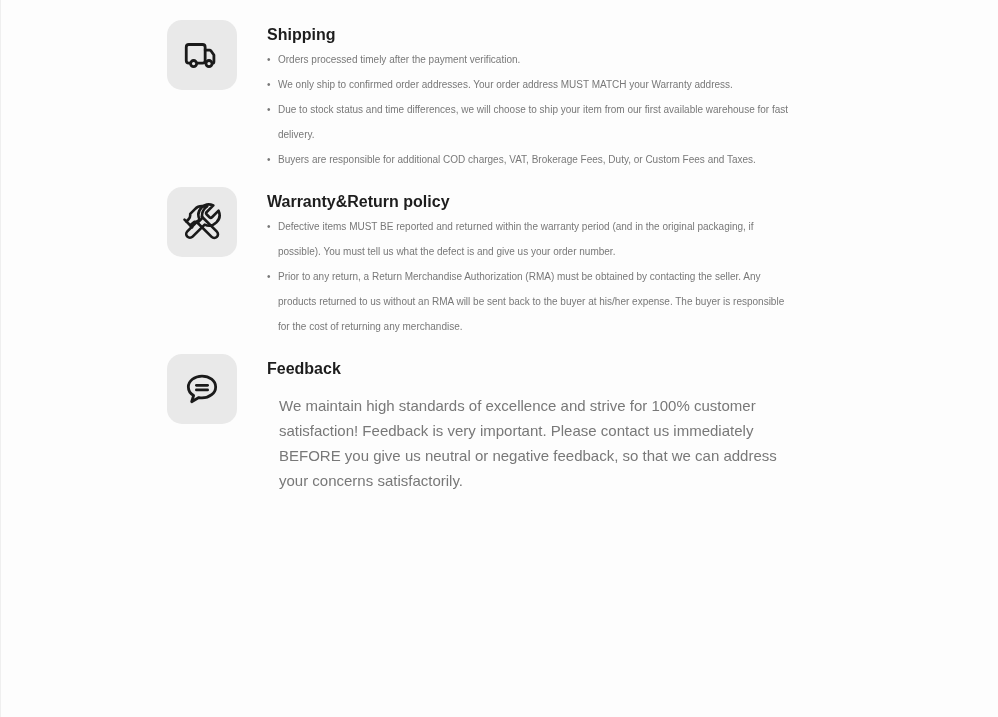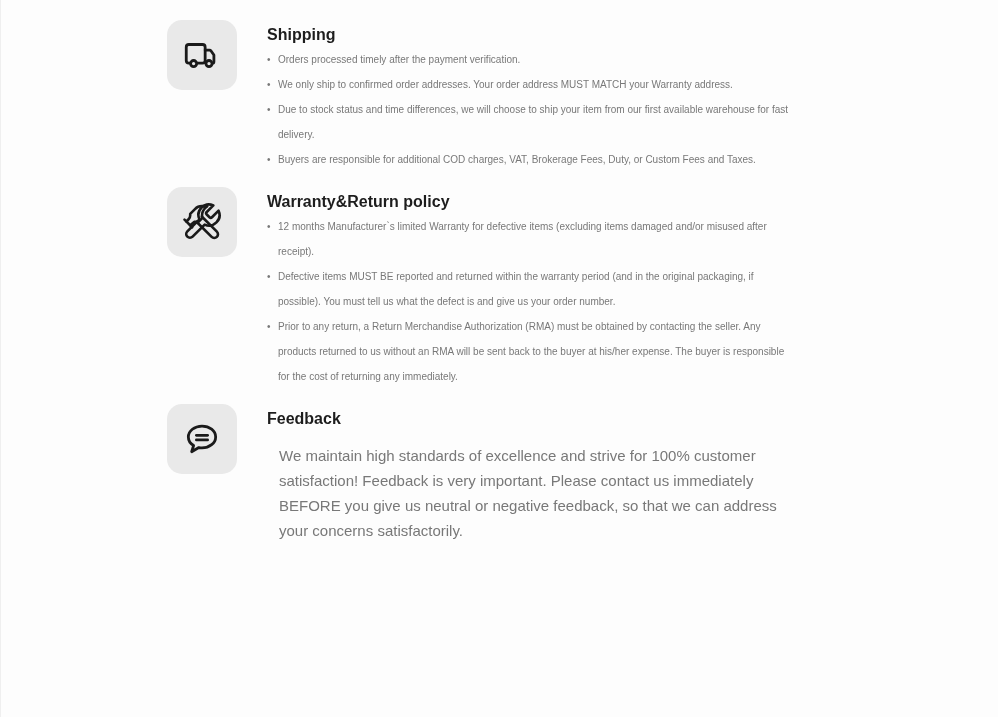--- a/index.html
+++ b/index.html
@@ -119,23 +119,22 @@
                 <path d="M17.64 15 22 10.64"></path>
                 <path d="m20.91 11.7-1.25-1.25c-.6-.6-.93-1.4-.93-2.25v-.86L16.01 4.6a5.56 5.56 0 0 0-3.94-1.64H9l.92.82A6.18 6.18 0 0 1 12 8.4v1.56l2 2h2.47l2.26 1.91"></path>
               </g>
             </g>
           </svg>
         </span>
       </div>
       <div class="section-body">
         <h3 class="section-title">Warranty&amp;Return policy</h3>
         <ul class="bullets">
-          <li>12 months Manufacturer`s limited Warranty for defective items (excluding items damaged and/or misused after receipt).</li>
           <li>Defective items MUST BE reported and returned within the warranty period (and in the original packaging, if possible). You must tell us what the defect is and give us your order number.</li>
-          <li>Prior to any return, a Return Merchandise Authorization (RMA) must be obtained by contacting the seller. Any products returned to us without an RMA will be sent back to the buyer at his/her expense. The buyer is responsible for the cost of returning any immediately.</li>
+          <li>Prior to any return, a Return Merchandise Authorization (RMA) must be obtained by contacting the seller. Any products returned to us without an RMA will be sent back to the buyer at his/her expense. The buyer is responsible for the cost of returning any merchandise.</li>
         </ul>
       </div>
     </div>
 
     <div class="section">
       <div class="icon-tile">
         <span>
           <svg viewBox="0 0 24 24" width="42" height="42">
             <g fill="none" stroke="#1a1a1a" stroke-width="1.6" stroke-linejoin="round" stroke-linecap="round">
               <path d="M12 4.6c-4.3 0-7.8 2.8-7.8 6.2 0 2 1.2 3.8 3 4.9l-1.1 3.6 4.1-2.4c.6.1 1.2.2 1.8.2 4.3 0 7.8-2.8 7.8-6.3s-3.5-6.2-7.8-6.2z"></path>

